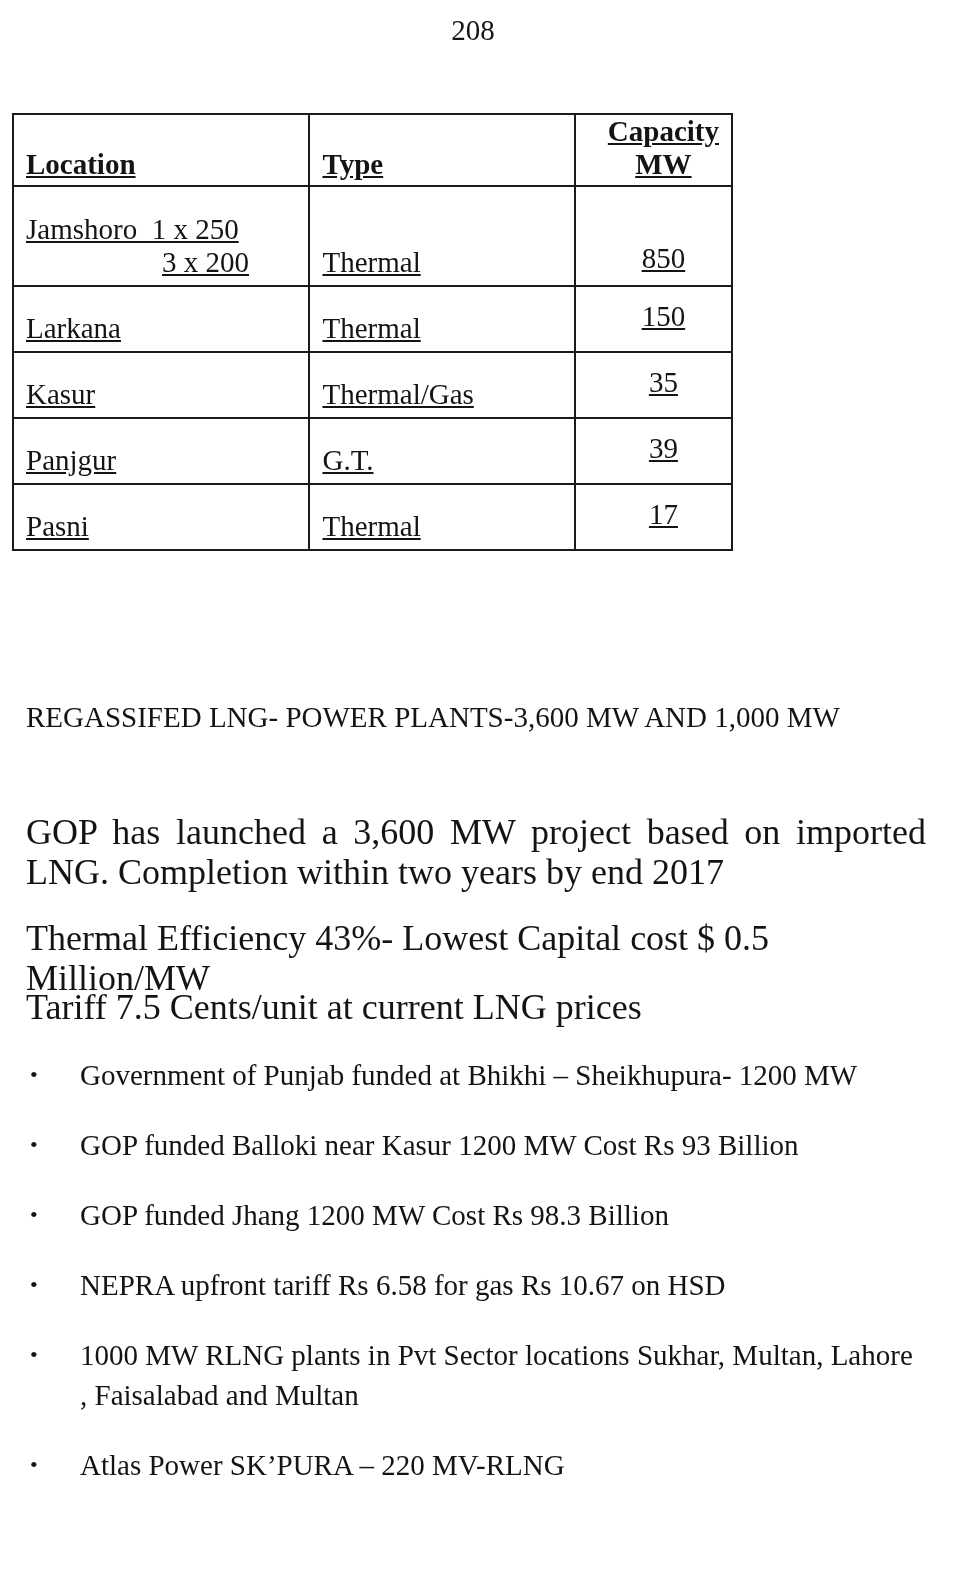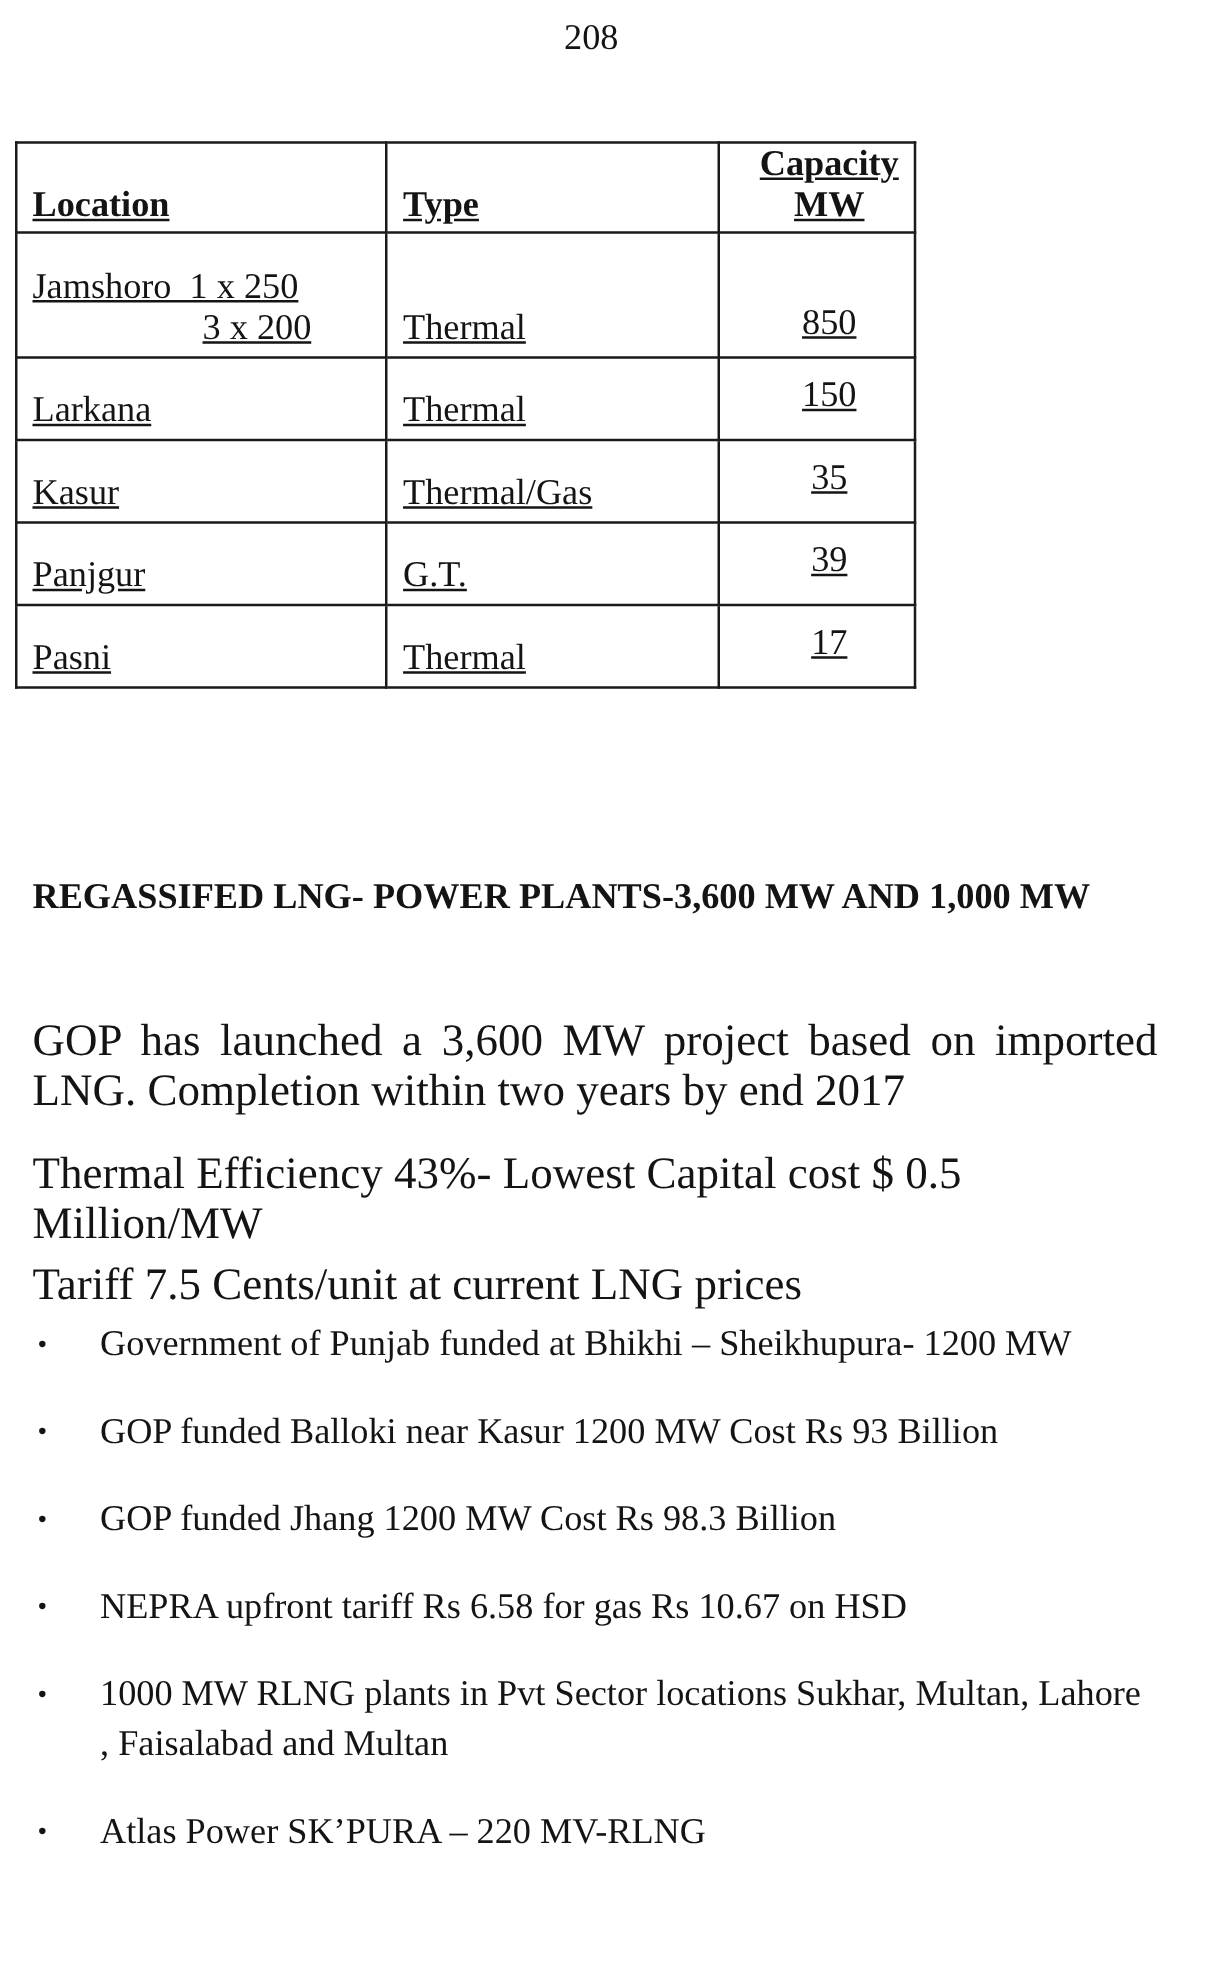--- a/index.html
+++ b/index.html
@@ -25,29 +25,29 @@
     table.plants col.c1 { width: 314px; }
     table.plants col.c2 { width: 292px; }
     table.plants .cap { text-align: center; vertical-align: middle; padding-left: 32px; }
     table.plants th.cap { vertical-align: middle; }
     table.plants td.multi { height: 92px; }
     .loc-line2 { display: block; padding-left: 136px; }
     table.plants td.cap-last { padding: 0 2px; white-space: nowrap; }
 
     .heading {
       position: absolute; top: 696px; left: 26px; width: 900px;
-      font-weight: bold; font-size: 29px; line-height: 43px; margin: 0;
+      font-weight: normal; font-size: 29px; line-height: 43px; margin: 0;
     }
     .para {
       position: absolute; left: 26px; width: 900px;
       font-size: 36px; line-height: 40px; margin: 0;
     }
     .p1 { top: 812px; text-align: justify; }
     .p2 { top: 918px; }
-    .p3 { top: 987px; margin-top: 20px; }
+    .p3 { top: 987px; }
     ul.bullets {
       position: absolute; top: 1055px; left: 26px; width: 900px;
       margin: 0; padding: 0; list-style: none; font-size: 29px;
     }
     ul.bullets li {
       position: relative; padding-left: 54px; line-height: 40px;
     }
     ul.bullets li .dot {
       position: absolute; left: 4px; top: 0; font-size: 22px;
     }

